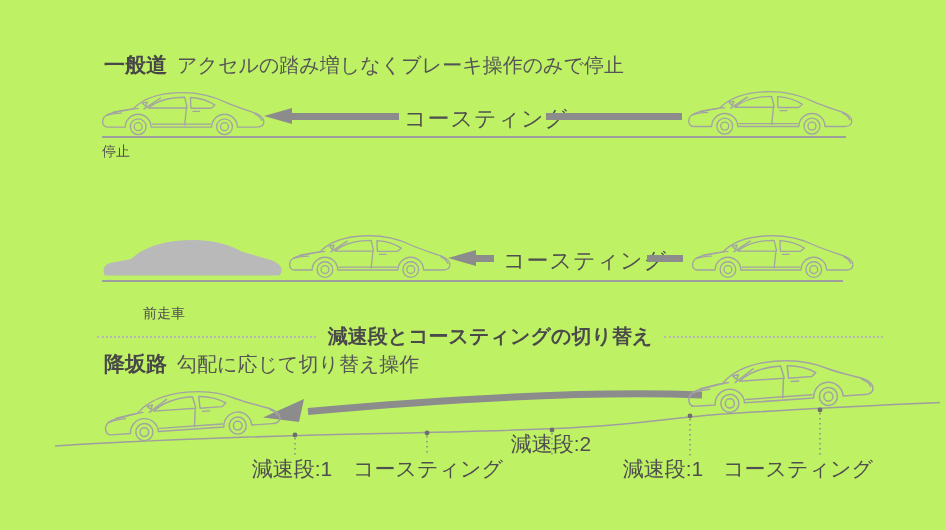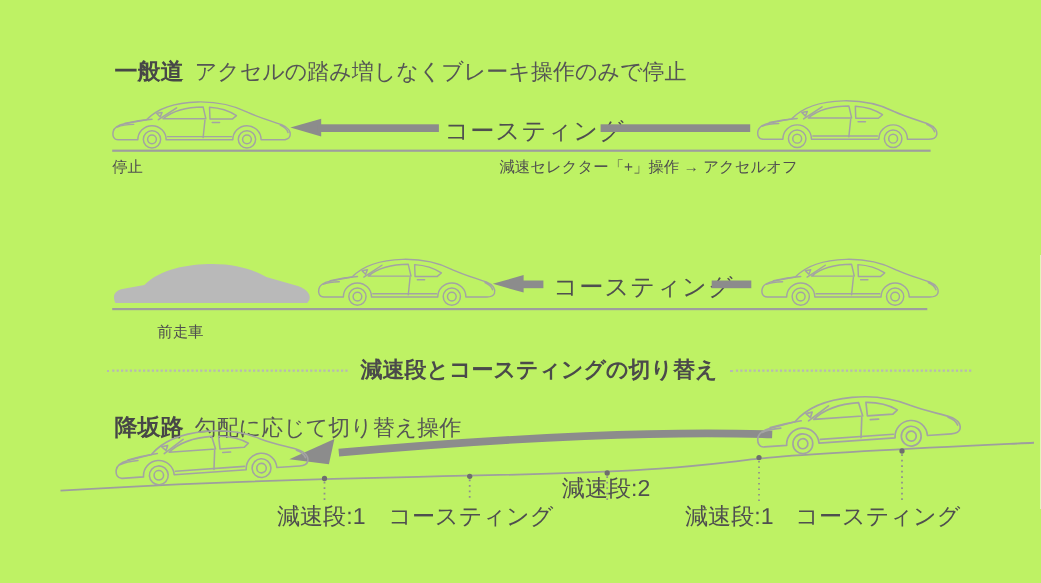--- a/index.html
+++ b/index.html
@@ -64,50 +64,49 @@
   <div class="abs ahead" style="left:264px;top:108px;"></div>
   <div class="abs bar" style="left:289px;top:113px;width:110px;"></div>
   <div class="abs coast" style="left:404px;top:104px;">コースティング</div>
   <div class="abs bar" style="left:546px;top:113px;width:136px;"></div>
 
   <svg class="abs" style="left:686px;top:85px;" width="168" height="52" viewBox="0 0 200 62">
     <use href="#car-outline"></use>
   </svg>
 
   <div class="abs lbl" style="left:102px;top:143px;">停止</div>
-  <div class="abs lbl" style="left:454px;top:143px;">減速セレクター「+」操作 → アクセルオフ</div>
 
 
   <div class="abs ground" style="left:102px;top:280px;width:741px;"></div>
 
   <svg class="abs" style="left:102px;top:230px;" width="182" height="50" viewBox="0 0 200 55">
     <use href="#car-silhouette"></use>
   </svg>
-  <div class="abs lbl" style="left:143px;top:293px;">前走車</div>
+  <div class="abs lbl" style="left:143px;top:305px;">前走車</div>
 
   <svg class="abs" style="left:287px;top:229px;" width="165" height="51.5" viewBox="0 0 200 62">
     <use href="#car-outline"></use>
   </svg>
 
   <div class="abs ahead" style="left:448px;top:250px;"></div>
   <div class="abs bar" style="left:473px;top:255px;width:21px;"></div>
   <div class="abs coast" style="left:503px;top:246px;">コースティング</div>
   <div class="abs bar" style="left:647px;top:255px;width:36px;"></div>
 
   <svg class="abs" style="left:690px;top:229px;" width="165" height="51.5" viewBox="0 0 200 62">
     <use href="#car-outline"></use>
   </svg>
 
   <div class="abs divider" style="left:97px;top:323px;width:786px;">
     <div class="dots"></div>
     <div class="dtext">減速段とコースティングの切り替え</div>
     <div class="dots"></div>
   </div>
 
-  <div class="abs sec-header" style="left:104px;top:374px;">
+  <div class="abs sec-header" style="left:104px;top:350px;">
     <span class="t">降坂路</span><span>勾配に応じて切り替え操作</span>
   </div>
 
   <svg class="abs" style="left:0;top:355px;" width="946" height="130" viewBox="0 0 946 130">
 
     <path d="M 55 91 C 150 85 260 81 380 78.5 C 480 76.5 545 75 600 71 C 648 67.5 672 63.5 705 60.5 C 765 55.5 855 51.5 940 47.5" fill="none" stroke="#9e9e9e" stroke-width="1.6"></path>
 
     <path d="M 702 40 C 610 36.5 470 42 308 56.5" fill="none" stroke="#8c8c8c" stroke-width="7"></path>
     <polygon points="263,62.5 304,44 299,67" fill="#8c8c8c"></polygon>
 

